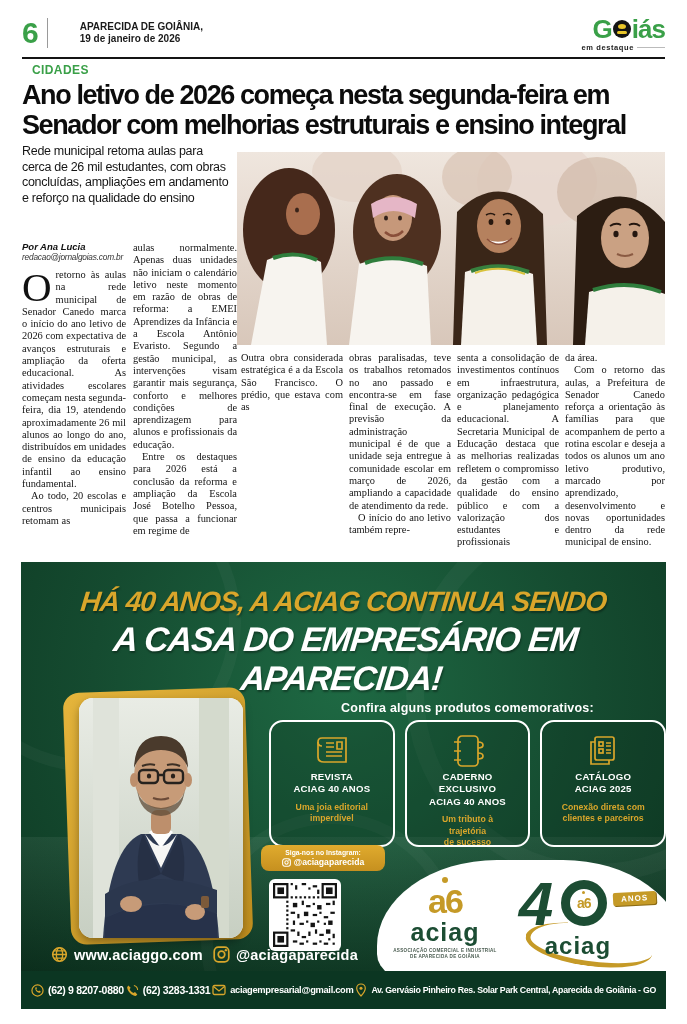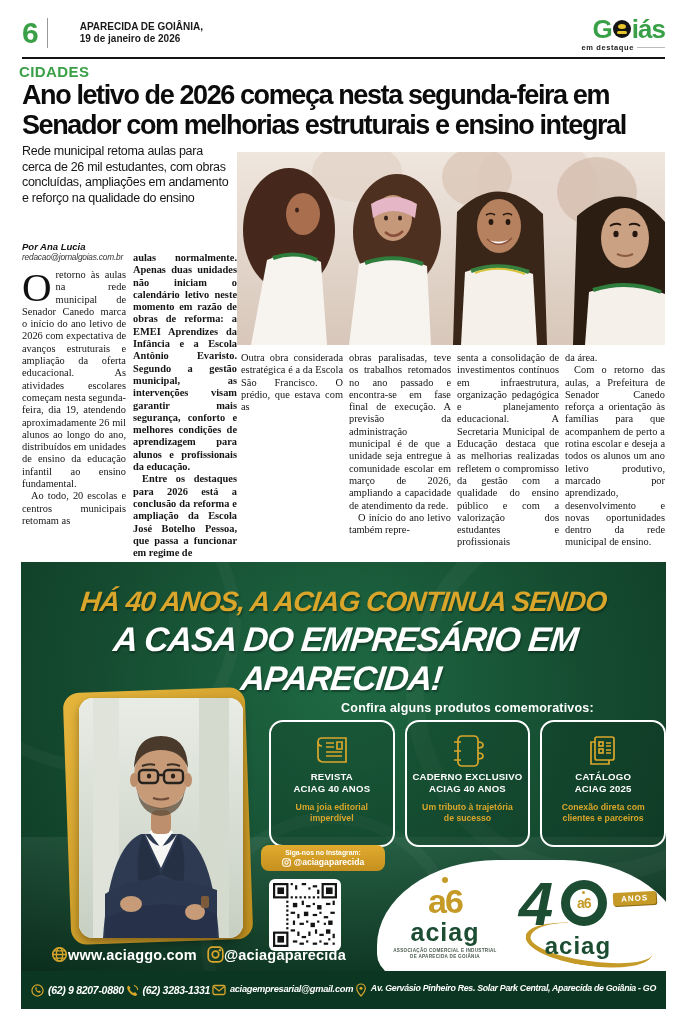--- a/index.html
+++ b/index.html
@@ -21,40 +21,40 @@
   .brand-o { display:inline-block; width:18px; height:18px; border-radius:50%;
     background:#151515; position:relative; margin:0 1px; vertical-align:-1px; }
   .brand-o::after { content:""; position:absolute; left:5px; top:4px; width:8px; height:5px;
     border-radius:50%; background:#e9c62a; }
   .brand-o::before { content:""; position:absolute; left:4px; top:11px; width:10px; height:3px;
     border-radius:2px; background:#e9c62a; }
   .brand-tagline { font-size:7.5px; font-weight:700; color:#222; letter-spacing:.6px; margin-top:1px;
     display:flex; align-items:center; justify-content:flex-start; gap:3px; }
   .brand-tagline .tagrule { display:inline-block; width:28px; height:1px; background:#bbb; }
   .masthead-rule { position:absolute; left:22px; right:22px; top:57px; border-top:2px solid #141414; }
-  .section-label { position:absolute; left:19px; top:63px; font-size:15px; font-weight:800;
+  .section-label { position:absolute; left:32px; top:63px; font-size:12px; font-weight:800;
     color:#3aa048; letter-spacing:.4px;text-align:center; }
   
   .headline { position:absolute; left:22px; top:80px; width:643px;
     font-size:27px; line-height:30px; font-weight:700; letter-spacing:-1.4px; color:#0c0c0c; }
   .lede { position:absolute; left:22px; top:144px; width:210px;
     font-size:12.5px; line-height:15.6px; font-weight:400; letter-spacing:-.3px; color:#161616; }
   
   .article-photo { position:absolute; left:237px; top:152px; width:428px; height:193px;
     overflow:hidden; background:#e8ddd4; }
   
   .byline { position:absolute; left:22px; top:241px; width:104px;font-style:italic; }
   .byline-name { font-size:9.5px; font-weight:800; color:#111; }
   .byline-email { font-size:8.3px; color:#333; letter-spacing:-.2px; }
   .col { position:absolute; overflow:hidden;
     font-family:"Liberation Serif", serif; font-size:10.4px; line-height:12.3px;
     text-align:justify; color:#141414; }
   .col p + p { text-indent:9px; }
   .c1 { left:22px;  top:269px; width:104px; height:289px; }
-  .c2 { left:133px; top:252px; width:104px; height:317px;font-weight:bold; }
+  .c2 { left:133px; top:242px; width:104px; height:317px; }
   .c3 { left:241px; top:352px; width:102px; height:206px; }
   .c4 { left:349px; top:352px; width:102px; height:206px; }
   .c5 { left:457px; top:352px; width:102px; height:206px; }
   .c6 { left:565px; top:352px; width:100px; height:206px; }
   .dropcap { float:left; font-size:41px; line-height:33px; padding:2px 4px 0 0;
     font-family:"Liberation Serif", serif; color:#111; }
   
   .ad { position:absolute; left:21px; top:562px; width:645px; height:447px; overflow:hidden;
     background:radial-gradient(circle at 50% 28%, #1e6943 0%, #154b30 55%, #0d3822 100%); }
   .ad-ring { position:absolute; border:12px solid rgba(255,255,255,.035); border-radius:50%; }
@@ -70,21 +70,21 @@
   .ad-head2 { top:58px; font-size:34px; letter-spacing:-1px; color:#ffffff;
     text-shadow:1px 2px 2px rgba(0,0,0,.35); }
   .man-frame { position:absolute; left:46px; top:128px; width:182px; height:252px;
     background:linear-gradient(135deg,#e5b53c,#bf8e1e); border-radius:16px; transform:rotate(-2deg); }
   .man-card { position:absolute; left:58px; top:136px; width:164px; height:240px;
     background:#fff; border-radius:14px; overflow:hidden; box-shadow:0 4px 10px rgba(0,0,0,.35); }
   .products-intro { position:absolute; left:248px; top:139px; width:397px; text-align:center;
     font-size:12.5px; font-weight:600; color:#fff; letter-spacing:.2px; }
   .cards { position:absolute; left:248px; top:158px; width:397px;
     display:grid; grid-template-columns:1fr 1fr 1fr; gap:10px; }
-  .card { border:2px solid #fff; border-radius:14px; height:127px; padding:9px 5px;
+  .card { border:2px solid #fff; border-radius:14px; height:127px; padding:9px 18px;
     background:rgba(10,45,28,.25); text-align:center; }
   .card-icon { height:40px; display:flex; align-items:center; justify-content:center; }
   .card-title { font-size:9.6px; font-weight:800; color:#fff; line-height:1.3;
     white-space:pre-line; letter-spacing:.2px; }
   .card-desc { font-size:8.7px; font-weight:700; color:#d9a62b; line-height:1.3;
     white-space:pre-line; margin-top:6px; }
   .ig-badge { position:absolute; left:240px; top:283px; width:124px;
     background:linear-gradient(180deg,#e0ab2e,#c6901f); border-radius:8px; padding:4px 6px;
     text-align:center; }
   .ig-badge-l1 { font-size:6.8px; font-weight:700; color:#fff; }
@@ -115,28 +115,28 @@
   .forty-ribbon { position:absolute; left:96px; top:20px; background:#c59a27; color:#fff;
     font-size:8px; font-weight:800; letter-spacing:1px; padding:2px 8px; border-radius:2px;
     transform:rotate(-3deg); box-shadow:1px 1px 0 #8a6a14; }
   .forty-name { position:absolute; left:28px; top:60px; font-size:24px; font-weight:800;
     color:#1c4d33; letter-spacing:1px; }
   .forty-swoosh { position:absolute; left:8px; top:52px; width:128px; height:42px;
     border:0 solid transparent; border-bottom:5px solid #c59a27; border-left:5px solid #c59a27;
     border-radius:50%; transform:rotate(8deg); }
   
   .web-row { position:absolute; left:30px; top:384px; display:flex; align-items:center; gap:10px; }
-  .web-item { display:flex; align-items:center; color:#fff; font-size:14.5px;
+  .web-item { display:flex; align-items:center; gap:6px; color:#fff; font-size:14.5px;
     font-weight:600; letter-spacing:.2px; }
   
   .contact-bar { position:absolute; left:0; top:409px; width:645px; height:38px;
     background:#0b3622; display:flex; align-items:center; justify-content:space-between;
     padding:0 10px; z-index:6; }
-  .contact-item { display:flex; gap:4px; color:#fff; white-space:nowrap;
-    letter-spacing:-.3px;font-style:italic; }
+  .contact-item { display:flex; align-items:center; gap:4px; color:#fff; white-space:nowrap;
+    letter-spacing:-.3px; }
   .ci-bold { font-size:10.5px; font-weight:800; }
   .ci-reg  { font-size:9.3px;  font-weight:600; }
   .ci-addr { font-size:8.8px;  font-weight:600; }
   svg { display:block; }
 </style>
 </head>
 <body>
 
 <div class="page">
 

